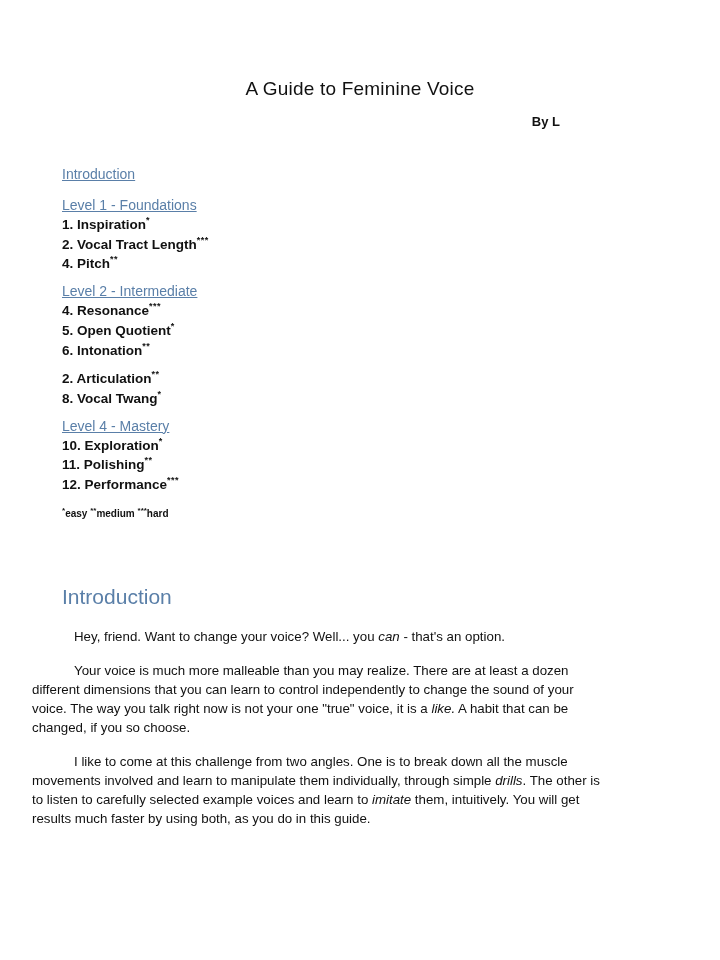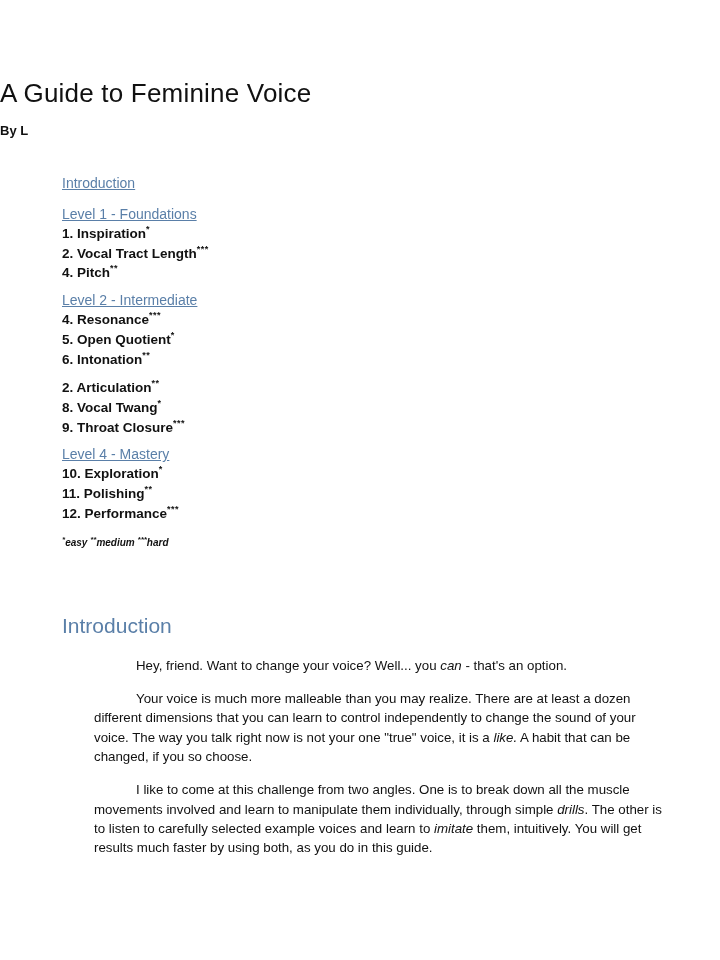--- a/index.html
+++ b/index.html
@@ -16,29 +16,30 @@
     overflow: hidden;
   }
   .page {
     width: 720px;
     height: 960px;
     box-sizing: border-box;
     padding: 0;
     position: relative;
   }
   .doc-title {
-    text-align: left;
-    font-size: 26px;
+    text-align: center;
+    font-size: 19px;
     font-weight: 400;
     color: #111111;
     margin: 0;
     padding-top: 78px;
     letter-spacing: 0.2px;
   }
   .byline {
+    text-align: right;
     font-size: 13px;
     font-weight: bold;
     color: #111111;
     margin: 14px 160px 0 0;
   }
   .toc {
     margin: 36px 0 0 62px;
     width: 560px;
   }
   .toc-link {
@@ -64,37 +65,36 @@
     white-space: nowrap;
   }
   .stars {
     font-size: 9px;
     vertical-align: super;
     letter-spacing: 0.5px;
     font-weight: bold;
   }
   .legend {
     font-size: 10px;
-    font-style: italic;
     font-weight: bold;
     color: #111111;
     margin-top: 12px;
   }
   .legend .lstar {
     font-size: 8px;
     vertical-align: super;
   }
   .section-heading {
     color: #5a7fa8;
     font-size: 21px;
     font-weight: 400;
     margin: 66px 0 0 62px;
   }
   .body-block {
-    margin: 0 0 0 94px;
+    margin: 0 0 0 32px;
     width: 578px;
   }
   p.para {
     font-size: 13.3px;
     line-height: 1.45;
     color: #111111;
     margin: 14px 0 0 0;
     text-align: left;
   }
   p.para.first {
@@ -131,21 +131,20 @@
 
     <div><a class="toc-link" href="#">Level 2 - Intermediate</a></div>
     <div class="toc-item"><span>4. Resonance</span><span class="stars">***</span></div>
     <div class="toc-item"><span>5. Open Quotient</span><span class="stars">*</span></div>
     <div class="toc-item"><span>6. Intonation</span><span class="stars">**</span></div>
 
     <div class="toc-small-gap"></div>
 
     <div class="toc-item"><span>2. Articulation</span><span class="stars">**</span></div>
     <div class="toc-item"><span>8. Vocal Twang</span><span class="stars">*</span></div>
-    <div class="toc-item"><span>9. Throat Closure</span><span class="stars">***</span></div>
 
     <div class="toc-small-gap"></div>
 
     <div><a class="toc-link" href="#">Level 4 - Mastery</a></div>
     <div class="toc-item"><span>10. Exploration</span><span class="stars">*</span></div>
     <div class="toc-item"><span>11. Polishing</span><span class="stars">**</span></div>
     <div class="toc-item"><span>12. Performance</span><span class="stars">***</span></div>
 
     <div class="legend">
       <span class="lstar">*</span><span>easy</span>

